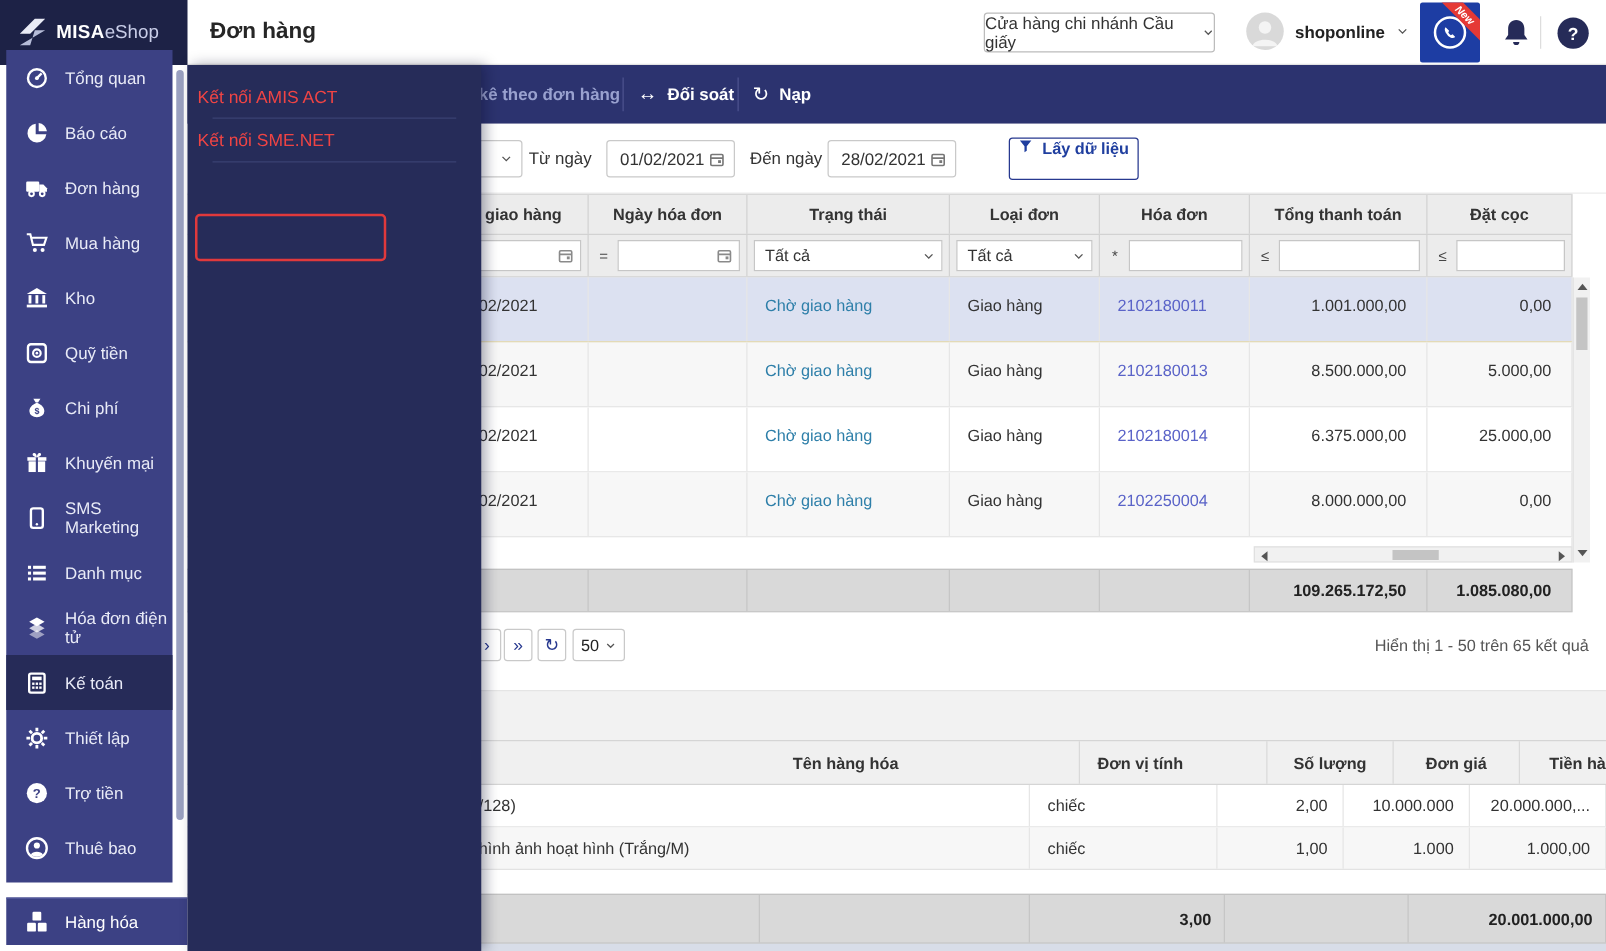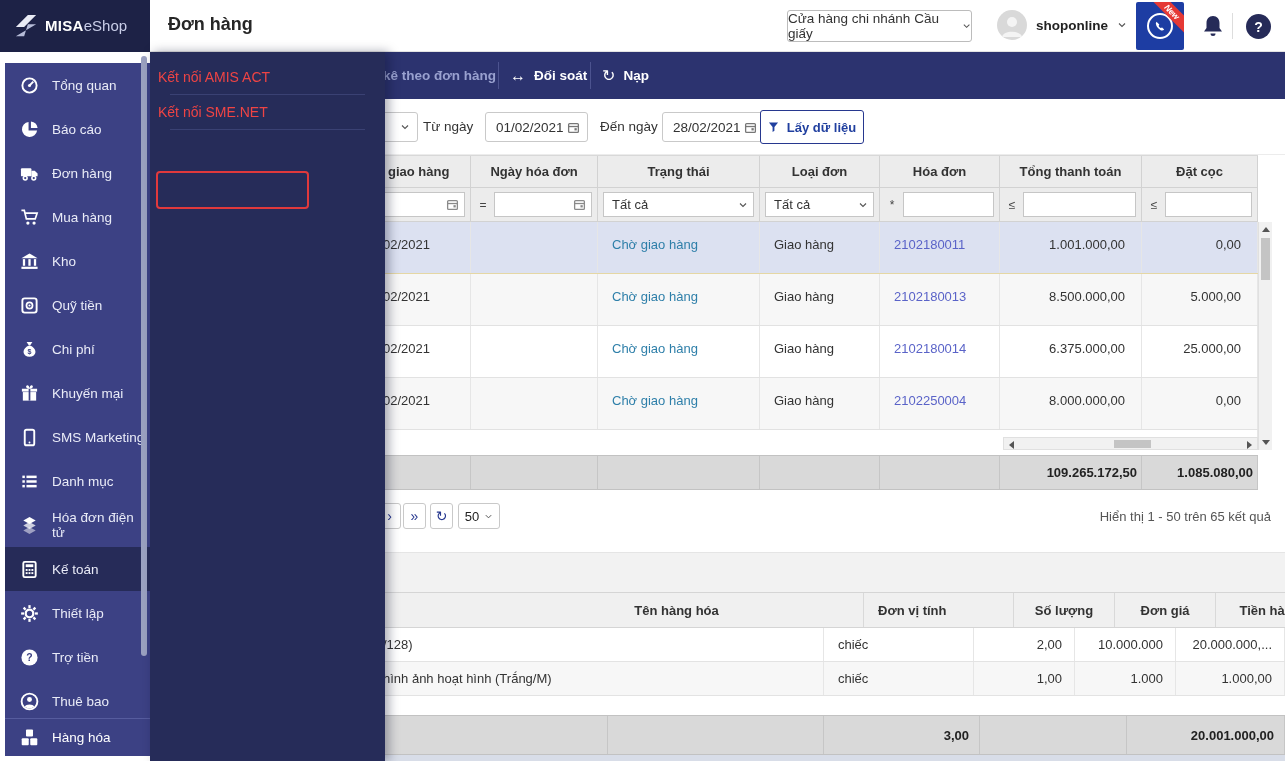--- a/index.html
+++ b/index.html
@@ -3,21 +3,21 @@
 <meta charset="utf-8">
 <style>
   * { margin:0; padding:0; box-sizing:border-box; }
   html,body { width:1285px; height:761px; background:#fff; font-family:"Liberation Sans", sans-serif; overflow:hidden; }
   .app { position:relative; width:1285px; height:761px; background:#fff; overflow:hidden; }
 
   
   .sidebar-logo { position:absolute; left:0; top:0; width:150px; height:52px; background:#1d2246; display:flex; align-items:center; padding-left:14px; gap:7px; z-index:30; }
   .logo-misa { color:#fff; font-weight:bold; font-size:15px; letter-spacing:.3px; }
   .logo-eshop { color:#c9cee8; font-size:15px; }
-  .sidebar-menu { position:absolute; left:5px; top:63px; width:145px; height:666px; background:#3c4184; z-index:30; }
+  .sidebar-menu { position:absolute; left:5px; top:40px; width:133px; height:666px; background:#3c4184; z-index:30; }
   .side-item { position:relative; height:44px; display:flex; align-items:center; gap:13px; padding-left:15px; color:#e9ebf7; font-size:13.5px; cursor:pointer; }
   .side-item.active { background:#262b58; }
   .side-item .ic { flex:0 0 19px; }
   .side-bottom { position:absolute; left:5px; top:718px; width:145px; height:38px; background:#3c4184; border-top:1px solid #565c9e; display:flex; align-items:center; gap:13px; padding-left:15px; color:#ffffff; font-size:13.5px; z-index:30; cursor:pointer; }
   .side-scroll { position:absolute; left:141px; top:56px; width:6px; height:600px; background:#9aa0c0; border-radius:3px; z-index:31; }
 
   
   .header { position:absolute; left:150px; top:0; width:1135px; height:52px; background:#fff; border-bottom:1px solid #e3e3e3; z-index:20; }
   .page-title { position:absolute; left:18px; top:14px; font-size:18px; font-weight:bold; color:#262626; }
   .store-select { position:absolute; left:637px; top:10px; width:185px; height:32px; border:1px solid #bcbcbc; border-radius:3px; display:flex; align-items:center; justify-content:center; gap:8px; font-size:13.5px; color:#333; cursor:pointer; background:#fff; }
@@ -43,21 +43,21 @@
 
   .toolbar { position:absolute; left:0; top:0; width:1135px; height:47px; background:#2c336f; display:flex; align-items:center; }
   .tb-partial { position:absolute; left:233px; color:#99a1cf; font-size:13.5px; font-weight:bold; }
   .tb-sep { position:absolute; top:10px; width:1px; height:27px; background:#4c538f; }
   .tb-btn { position:absolute; display:flex; align-items:center; gap:8px; color:#fff; font-size:13.5px; font-weight:bold; cursor:pointer; }
   .tb-glyph { font-size:16px; font-weight:normal; }
 
   .filterbar { position:absolute; left:0; top:47px; width:1135px; height:56px; background:#fff; border-bottom:1px solid #ececec; }
   .fb-label { position:absolute; top:20px; font-size:13.5px; color:#333; }
   .fb-input { position:absolute; top:13px; height:30px; border:1px solid #c9c9c9; border-radius:3px; background:#fff; display:flex; align-items:center; justify-content:space-between; padding:0 7px 0 10px; font-size:13.5px; color:#333; }
-  .fetch-btn { position:absolute; left:610px; top:11px; width:104px; height:34px; border:1px solid #27388f; border-radius:3px; background:#fff; color:#203f9f; font-size:13px; font-weight:bold; display:flex; align-items:center; justify-content:center; gap:8px; cursor:pointer; }
+  .fetch-btn { position:absolute; left:657px; top:11px; width:104px; height:34px; border:1px solid #27388f; border-radius:3px; background:#fff; color:#203f9f; font-size:13px; font-weight:bold; display:flex; align-items:flex-start; justify-content:center; gap:8px; cursor:pointer; }
 
   
   .grid-cols { display:grid; grid-template-columns:321px 127px 162px 120px 120px 142px 116px; width:1108px; }
   .g-hrow { position:absolute; left:0; top:103px; height:33px; background:#ececec; border-top:1px solid #d8d8d8; border-bottom:1px solid #d2d2d2; }
   .g-hcell { display:flex; align-items:center; justify-content:center; font-size:13px; font-weight:bold; color:#333; border-right:1px solid #d2d2d2; height:31px; }
   .g-hcell.first { justify-content:flex-start; padding-left:238px; }
   .g-frow { position:absolute; left:0; top:136px; height:34px; background:#ececec; border-bottom:1px solid #d2d2d2; }
   .g-fcell { position:relative; display:flex; align-items:center; border-right:1px solid #d2d2d2; height:33px; padding:0 5px; gap:4px; }
   .g-op { width:14px; text-align:center; font-size:12px; color:#444; flex:0 0 14px; }
   .g-editor { flex:1; height:25px; background:#fff; border:1px solid #c6c6c6; display:flex; align-items:center; justify-content:flex-end; padding:0 5px; }
@@ -79,21 +79,21 @@
   .hs-right { right:5px; border-left:5px solid #555; }
   .hs-thumb { position:absolute; left:110px; top:2px; width:37px; height:8px; background:#c4c4c4; }
 
   .vscroll { position:absolute; left:1108px; top:170px; width:14px; height:228px; background:#f1f1f1; border-left:1px solid #e0e0e0; }
   .vs-arrow { position:absolute; left:3px; width:0; height:0; border-left:4px solid transparent; border-right:4px solid transparent; }
   .vs-up { top:5px; border-bottom:5px solid #555; }
   .vs-down { bottom:5px; border-top:5px solid #555; }
   .vs-thumb { position:absolute; left:2px; top:16px; width:9px; height:42px; background:#c4c4c4; }
 
   .g-trow { position:absolute; left:0; top:403px; height:35px; background:#d9d9d9; border-top:1px solid #c2c2c2; border-bottom:1px solid #c2c2c2; }
-  .g-tcell { display:flex; align-items:center; justify-content:flex-end; padding-right:4px; font-size:13px; font-weight:bold; color:#222; border-right:1px solid #c6c6c6; height:33px; }
+  .g-tcell { display:flex; align-items:center; justify-content:flex-end; padding-right:16px; font-size:13px; font-weight:bold; color:#222; border-right:1px solid #c6c6c6; height:33px; }
 
   
   .pager { position:absolute; left:0; top:438px; width:1135px; height:62px; background:#fff; }
   .pg-btn { position:absolute; top:13px; width:23px; height:26px; border:1px solid #c9c9c9; border-radius:3px; background:#fff; color:#27388f; font-size:14px; display:flex; align-items:center; justify-content:center; cursor:pointer; }
   .pg-size { position:absolute; left:308px; top:13px; width:42px; height:26px; border:1px solid #c9c9c9; border-radius:3px; background:#fff; font-size:13px; color:#222; display:flex; align-items:center; justify-content:center; gap:5px; cursor:pointer; }
   .pg-info { position:absolute; right:14px; top:19px; font-size:13px; color:#555; }
 
   .spacer-band { position:absolute; left:0; top:500px; width:1135px; height:40px; background:#f2f2f2; border-top:1px solid #e5e5e5; }
 
   

